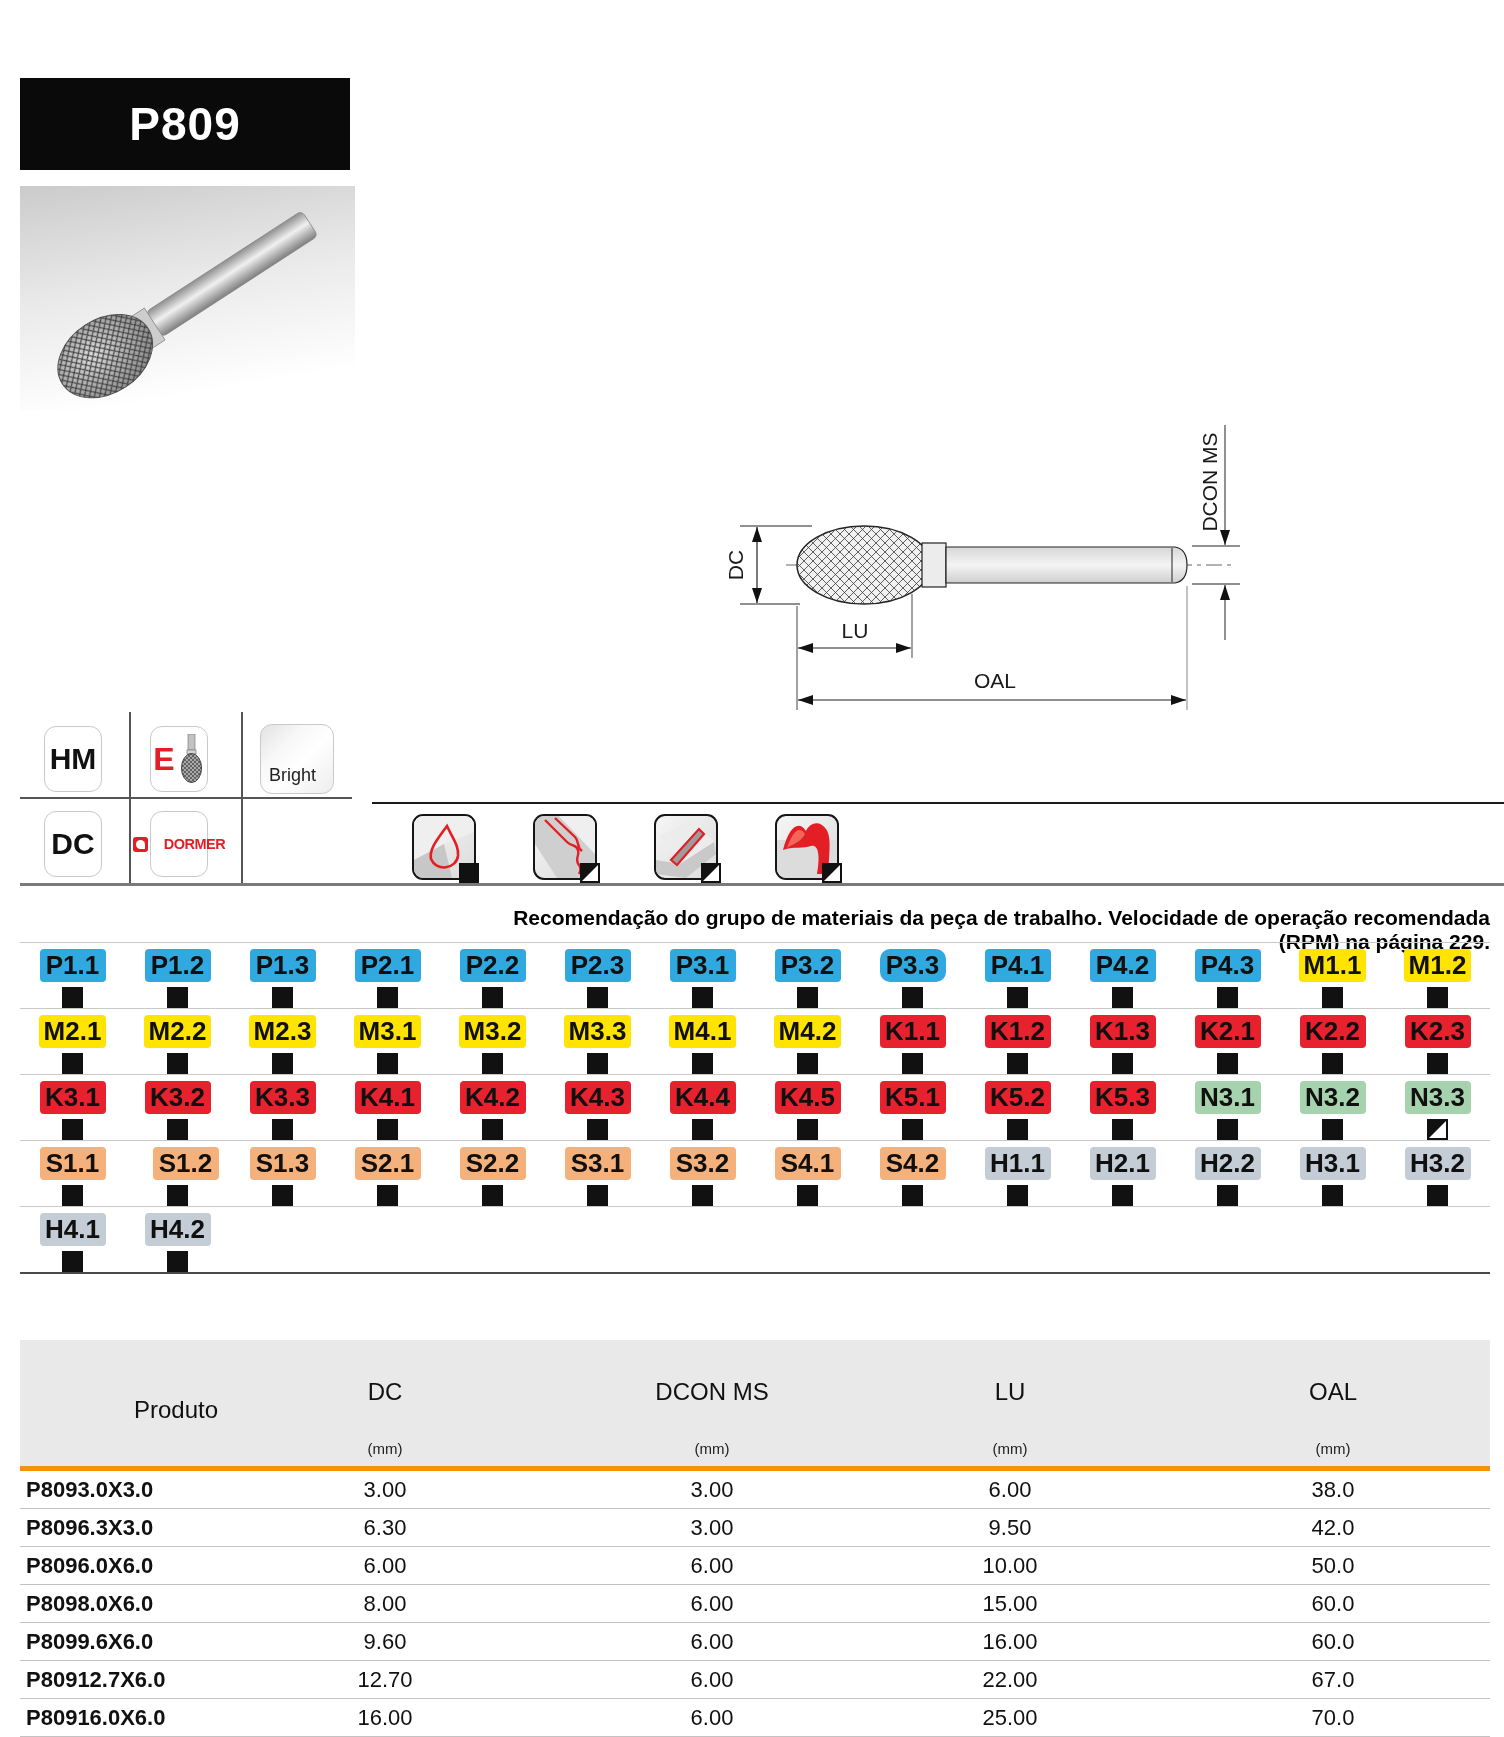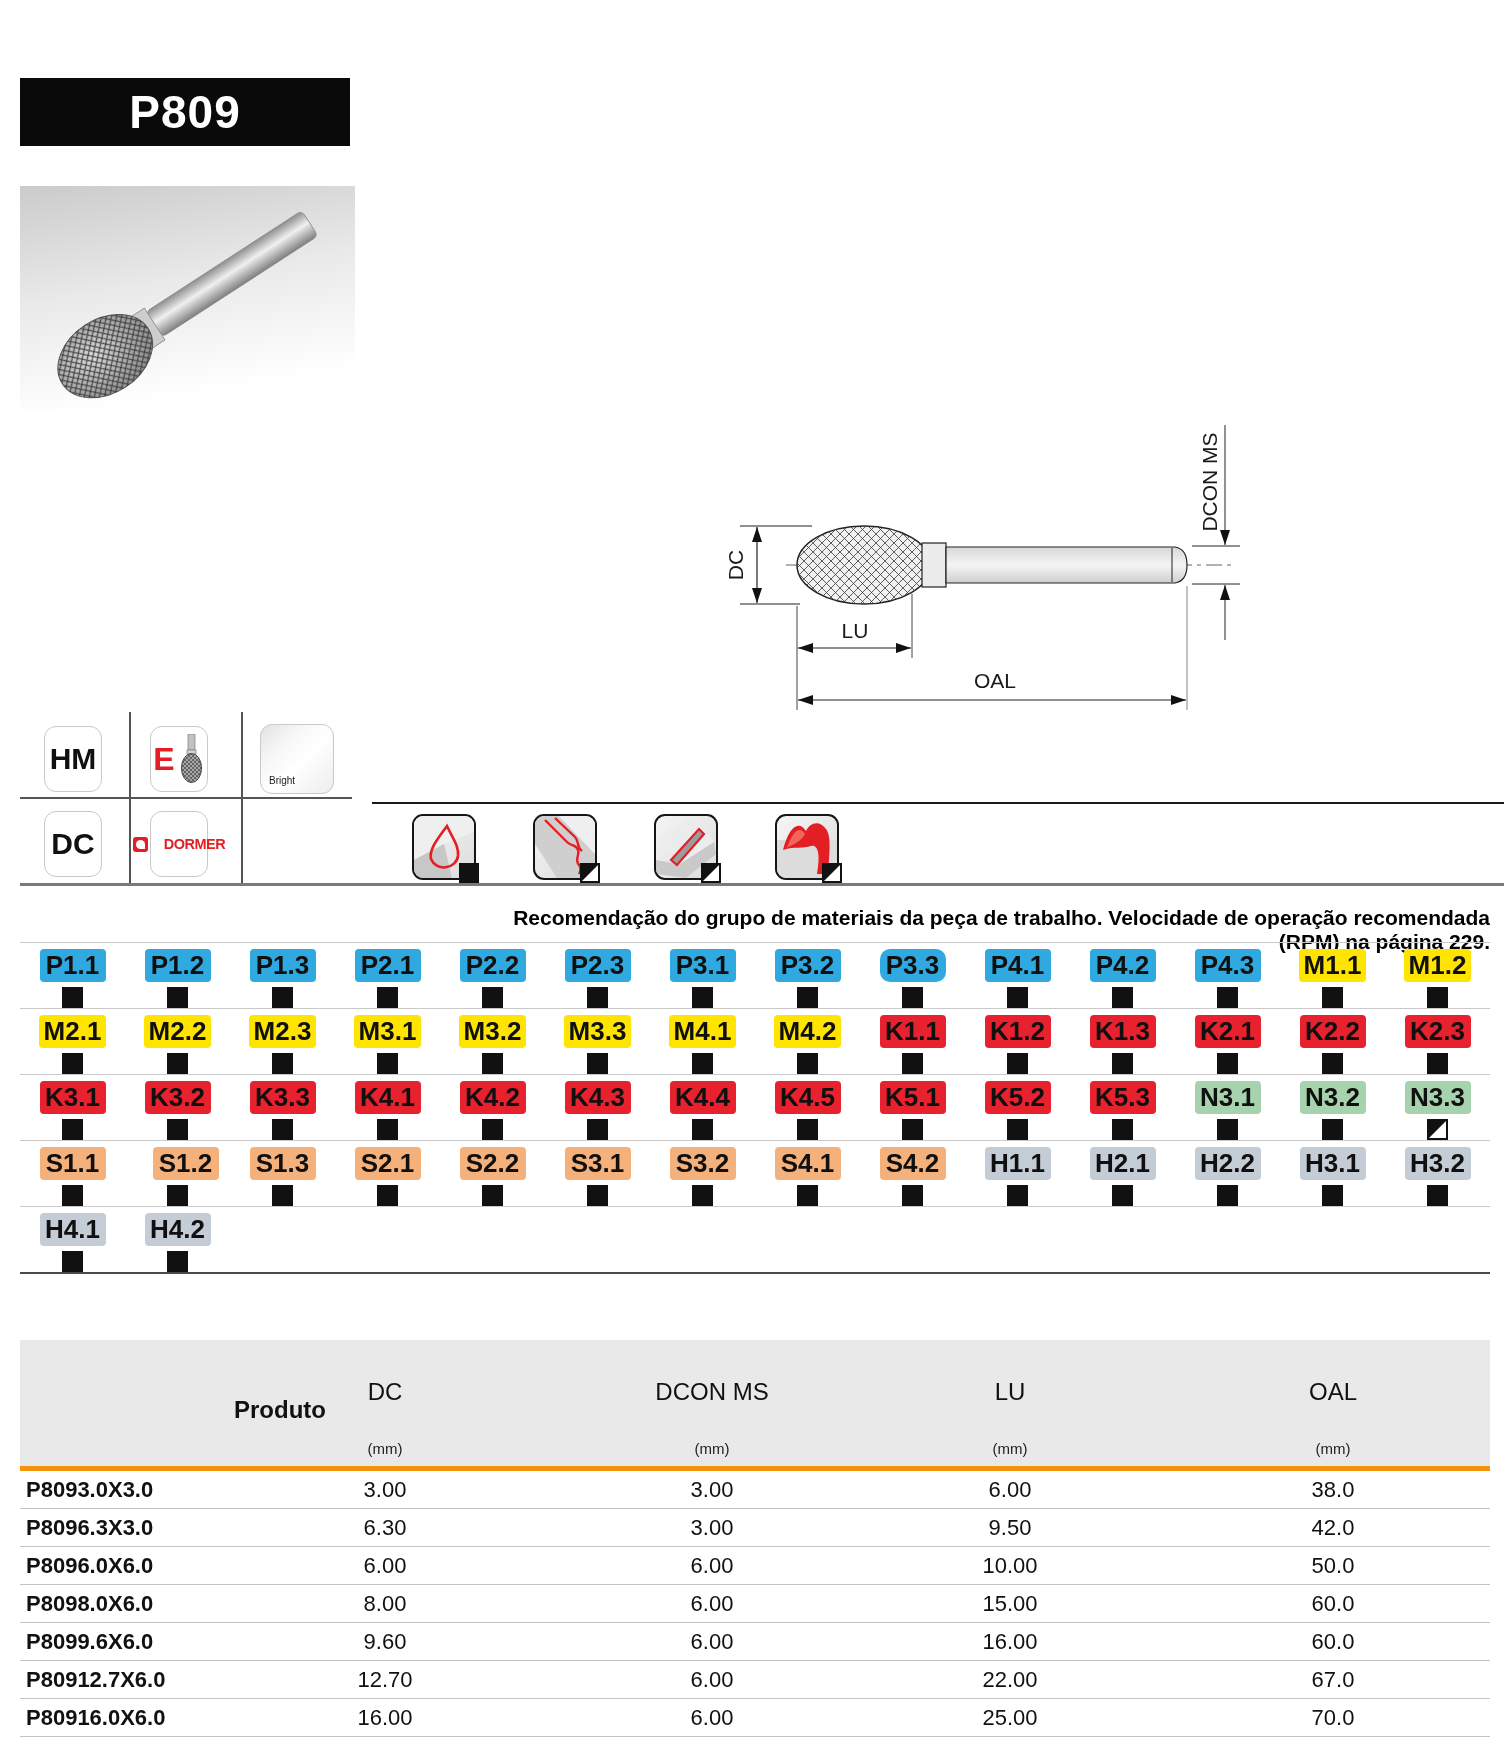--- a/index.html
+++ b/index.html
@@ -1,42 +1,42 @@
 <!DOCTYPE html>
 <html><head>
 <meta charset="utf-8">
 <style>
   html,body{margin:0;padding:0;background:#fff;}
   #page{position:relative;width:1504px;height:1737px;background:#fff;overflow:hidden;
         font-family:"Liberation Sans","DejaVu Sans",sans-serif;color:#111;}
   .abs{position:absolute;}
 
   
-  #model-box{left:20px;top:78px;width:330px;height:68px;background:#0a0a0a;
+  #model-box{left:20px;top:78px;width:330px;height:92px;background:#0a0a0a;
              display:flex;align-items:center;justify-content:center;}
   #model-box span{color:#fff;font-size:46px;font-weight:bold;letter-spacing:1px;}
 
   
   #photo{left:20px;top:186px;width:335px;height:224px;}
 
   
   #diagram{left:660px;top:390px;width:600px;height:330px;}
   .dimtext{font-size:21px;fill:#1a1a1a;font-family:"Liberation Sans",sans-serif;}
 
   
   .vline{width:2px;background:#555;}
   .hline{background:#555;}
   .attr-box{width:58px;height:66px;border:1.5px solid #c9c9c9;border-radius:12px;background:#fff;
             display:flex;align-items:center;justify-content:center;box-sizing:border-box;}
   .attr-box .big{font-size:30px;font-weight:bold;color:#111;}
   #box-shape{gap:4px;}
   #box-shape .ltr{font-size:32px;font-weight:bold;color:#e31e24;}
   #box-finish{background:linear-gradient(135deg,#e2e2e2 0%,#f7f7f7 30%,#ffffff 55%,#ededed 100%);
               position:relative;}
-  #box-finish span{position:absolute;left:8px;bottom:7px;font-size:10px;color:#222;}
+  #box-finish span{position:absolute;left:8px;bottom:7px;font-size:18px;color:#222;}
   #box-brand{padding:0 4px;gap:16px;}
   #brand-glyph{width:15px;height:15px;background:#e31e24;border-radius:3px;position:relative;flex:none;}
   #brand-glyph:after{content:"";position:absolute;left:3px;top:3px;width:9px;height:9px;
                      border-radius:50% 50% 0 50%;background:#fff;}
   #box-brand b{color:#e31e24;font-size:14.5px;letter-spacing:-0.5px;}
 
   
   .app-icon{top:814px;width:64px;height:66px;border:2px solid #151515;border-radius:11px;
             background:linear-gradient(135deg,#f5f5f5,#dcdcdc);box-sizing:border-box;}
   .app-icon svg{position:absolute;left:0;top:0;border-radius:9px;}
@@ -58,21 +58,21 @@
   .mat-marker.half{width:17px;height:17px;border:2px solid #111;
                    background:linear-gradient(to bottom right,#111 49.5%,#fff 50.5%);}
 
   
   #notes{left:20px;top:1284px;width:1300px;font-size:19px;line-height:25px;color:#0d0d0d;}
 
   
   #tbl-head{left:20px;top:1340px;width:1470px;height:126px;background:#e9e9e9;}
   #tbl-head .hcell{position:absolute;font-size:24px;color:#111;text-align:center;width:280px;}
   #tbl-head .unit{position:absolute;top:100px;font-size:15px;color:#222;text-align:center;width:280px;}
-  #tbl-head .produto{left:6px;top:56px;width:300px;text-align:right;font-weight:bold;}
+  #tbl-head .produto{left:6px;top:56px;width:300px;text-align:center;font-weight:normal;}
   #orange-bar{left:20px;top:1466px;width:1470px;height:5px;}
   #tbl-rows{left:20px;top:1471px;width:1470px;height:266px;}
   .trow{position:relative;height:38px;border-bottom:1px solid #c3c3c3;box-sizing:border-box;}
   .trow span{position:absolute;top:0;line-height:37px;font-size:22px;color:#111;}
   .c-prod{left:6px;font-weight:bold;}
   .c-dc{left:225px;width:280px;text-align:center;}
   .c-dcon{left:552px;width:280px;text-align:center;}
   .c-lu{left:850px;width:280px;text-align:center;}
   .c-oal{left:1173px;width:280px;text-align:center;}
 </style>

